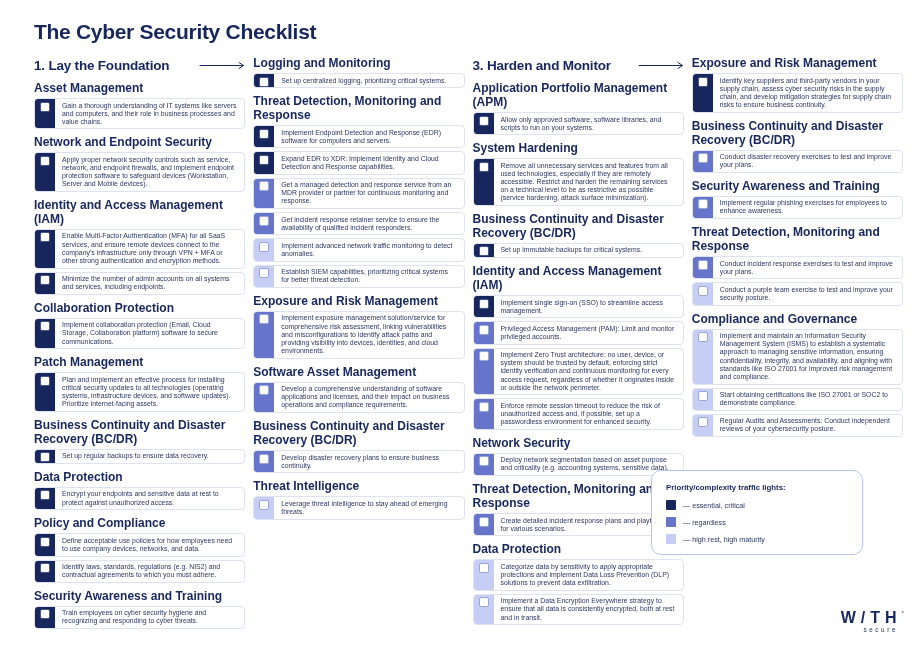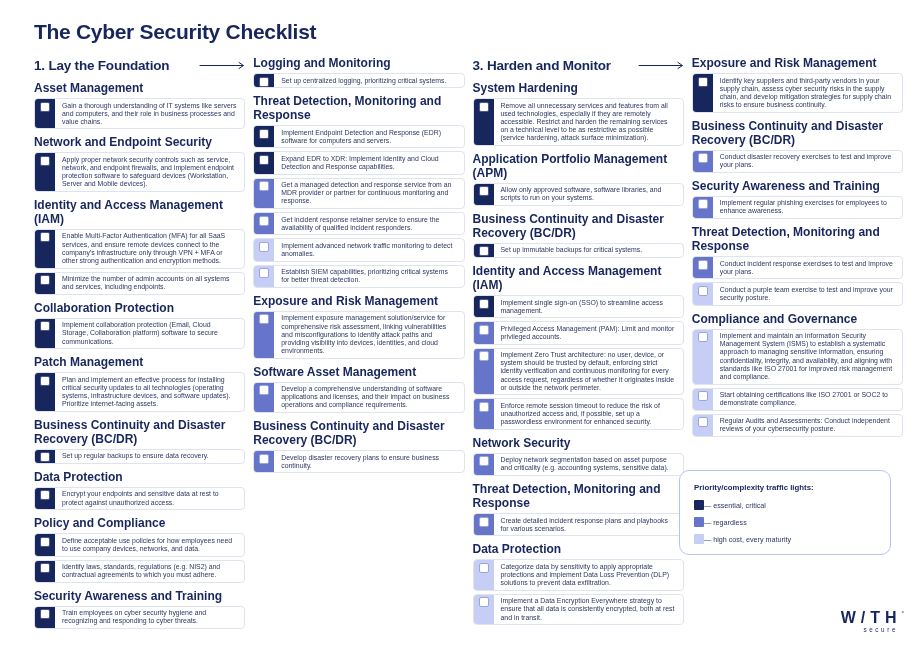--- a/index.html
+++ b/index.html
@@ -24,25 +24,25 @@
   }
   .priority-tab{flex:0 0 20px;display:flex;justify-content:center;align-items:flex-start;padding-top:2.5px;}
   .priority-tab.essential{background:#17265c;}
   .priority-tab.important{background:#6674c9;}
   .priority-tab.high-cost{background:#c7cef5;}
   .checkbox{width:10px;height:10px;background:#ffffff;border:1px solid #9aa6d4;border-radius:2px;box-sizing:border-box;display:block;cursor:pointer;}
   .priority-tab.essential .checkbox{border-color:#4a5685;}
   .item-text{font-size:6.9px;line-height:1.18;padding:2.5px 6px 2.5px 7px;margin:0;color:#2b3660;}
   
   .legend{
-    position:absolute;left:679px;top:470px;width:212px;box-sizing:border-box;
+    position:absolute;left:651px;top:470px;width:212px;box-sizing:border-box;
     border:1px solid #b9c3f1;border-radius:10px;padding:12px 14px 10px 14px;background:#fff;
   }
   .legend-title{font-size:7.8px;font-weight:bold;color:#17265c;margin:0 0 8px 0;}
-  .legend-row{display:flex;align-items:center;margin:0 0 7px 0;}
+  .legend-row{display:flex;align-items:center;gap:7px;margin:0 0 7px 0;}
   .legend-row:last-child{margin-bottom:0;}
   .swatch{width:10px;height:10px;border-radius:1px;flex:0 0 auto;}
   .swatch.essential{background:#17265c;}
   .swatch.important{background:#6674c9;}
   .swatch.high-cost{background:#c7cef5;}
   .legend-label{font-size:7.2px;color:#2b3660;}
   
   .logo{position:absolute;right:15px;bottom:16px;text-align:right;color:#17265c;line-height:1;}
   .logo-main{font-size:16px;font-weight:bold;letter-spacing:5px;}
   .logo-tm{font-size:6px;vertical-align:top;letter-spacing:0;}
@@ -226,46 +226,55 @@
         </div>
         <div class="section">
           <h3 class="section-header">Business Continuity and Disaster Recovery (BC/DR)</h3>
           <div class="item">
             <span class="priority-tab important">
               <span class="checkbox"></span>
             </span>
             <p class="item-text">Develop disaster recovery plans to ensure business continuity.</p>
           </div>
         </div>
+        <div class="section">
+          <h3 class="section-header">Threat Intelligence</h3>
+          <div class="item">
+            <span class="priority-tab high-cost">
+              <span class="checkbox"></span>
+            </span>
+            <p class="item-text">Leverage threat intelligence to stay ahead of emerging threats.</p>
+          </div>
+        </div>
       </div>
       <div class="column">
         <div class="col-head">
           <h2 class="col-heading">3. Harden and Monitor</h2>
           <span class="arrow-wrap">
             <svg width="46" height="9" viewBox="0 0 46 9">
               <path d="M1 4.5 H44 M40 1.5 L44.5 4.5 L40 7.5" stroke="#17265c" stroke-width="1" fill="none" stroke-linecap="round" stroke-linejoin="round"></path>
             </svg>
           </span>
         </div>
         <div class="section">
+          <h3 class="section-header">Application Portfolio Management (APM)</h3>
+          <div class="item">
+            <span class="priority-tab essential">
+              <span class="checkbox"></span>
+            </span>
+            <p class="item-text">Allow only approved software, software libraries, and scripts to run on your systems.</p>
+          </div>
+        </div>
+        <div class="section">
           <h3 class="section-header">System Hardening</h3>
           <div class="item">
             <span class="priority-tab essential">
               <span class="checkbox"></span>
             </span>
             <p class="item-text">Remove all unnecessary services and features from all used technologies, especially if they are remotely accessible. Restrict and harden the remaining services on a technical level to be as restrictive as possible (service hardening, attack surface minimization).</p>
-          </div>
-        </div>
-        <div class="section">
-          <h3 class="section-header">Application Portfolio Management (APM)</h3>
-          <div class="item">
-            <span class="priority-tab essential">
-              <span class="checkbox"></span>
-            </span>
-            <p class="item-text">Allow only approved software, software libraries, and scripts to run on your systems.</p>
           </div>
         </div>
         <div class="section">
           <h3 class="section-header">Business Continuity and Disaster Recovery (BC/DR)</h3>
           <div class="item">
             <span class="priority-tab essential">
               <span class="checkbox"></span>
             </span>
             <p class="item-text">Set up immutable backups for critical systems.</p>
           </div>
@@ -404,20 +413,20 @@
   <div class="legend-row">
     <span class="swatch essential"></span>
     <span class="legend-label">— essential, critical</span>
   </div>
   <div class="legend-row">
     <span class="swatch important"></span>
     <span class="legend-label">— regardless</span>
   </div>
   <div class="legend-row">
     <span class="swatch high-cost"></span>
-    <span class="legend-label">— high cost, every maturity</span>
+    <span class="legend-label">— high rest, high maturity</span>
   </div>
 </div>
 
 <div class="logo">
   <div class="logo-main"><span>W/TH</span><span class="logo-tm">°</span></div>
   <div class="logo-sub">secure</div>
 </div>
 
 </body></html>

